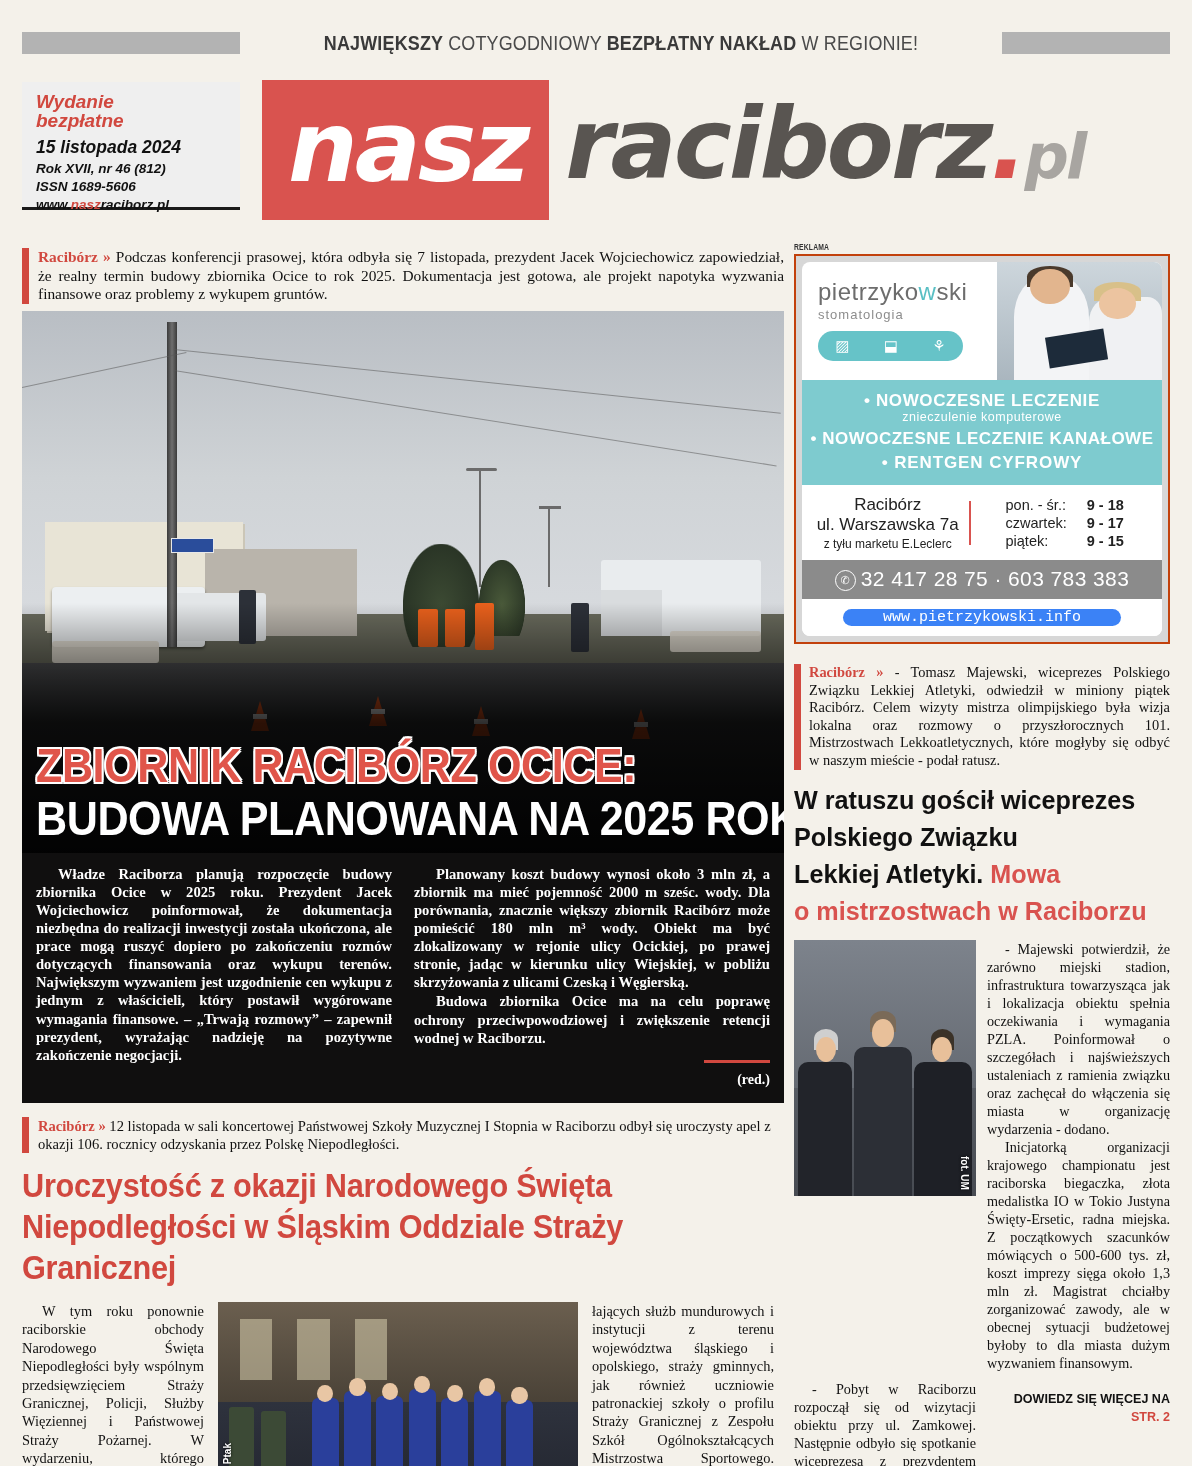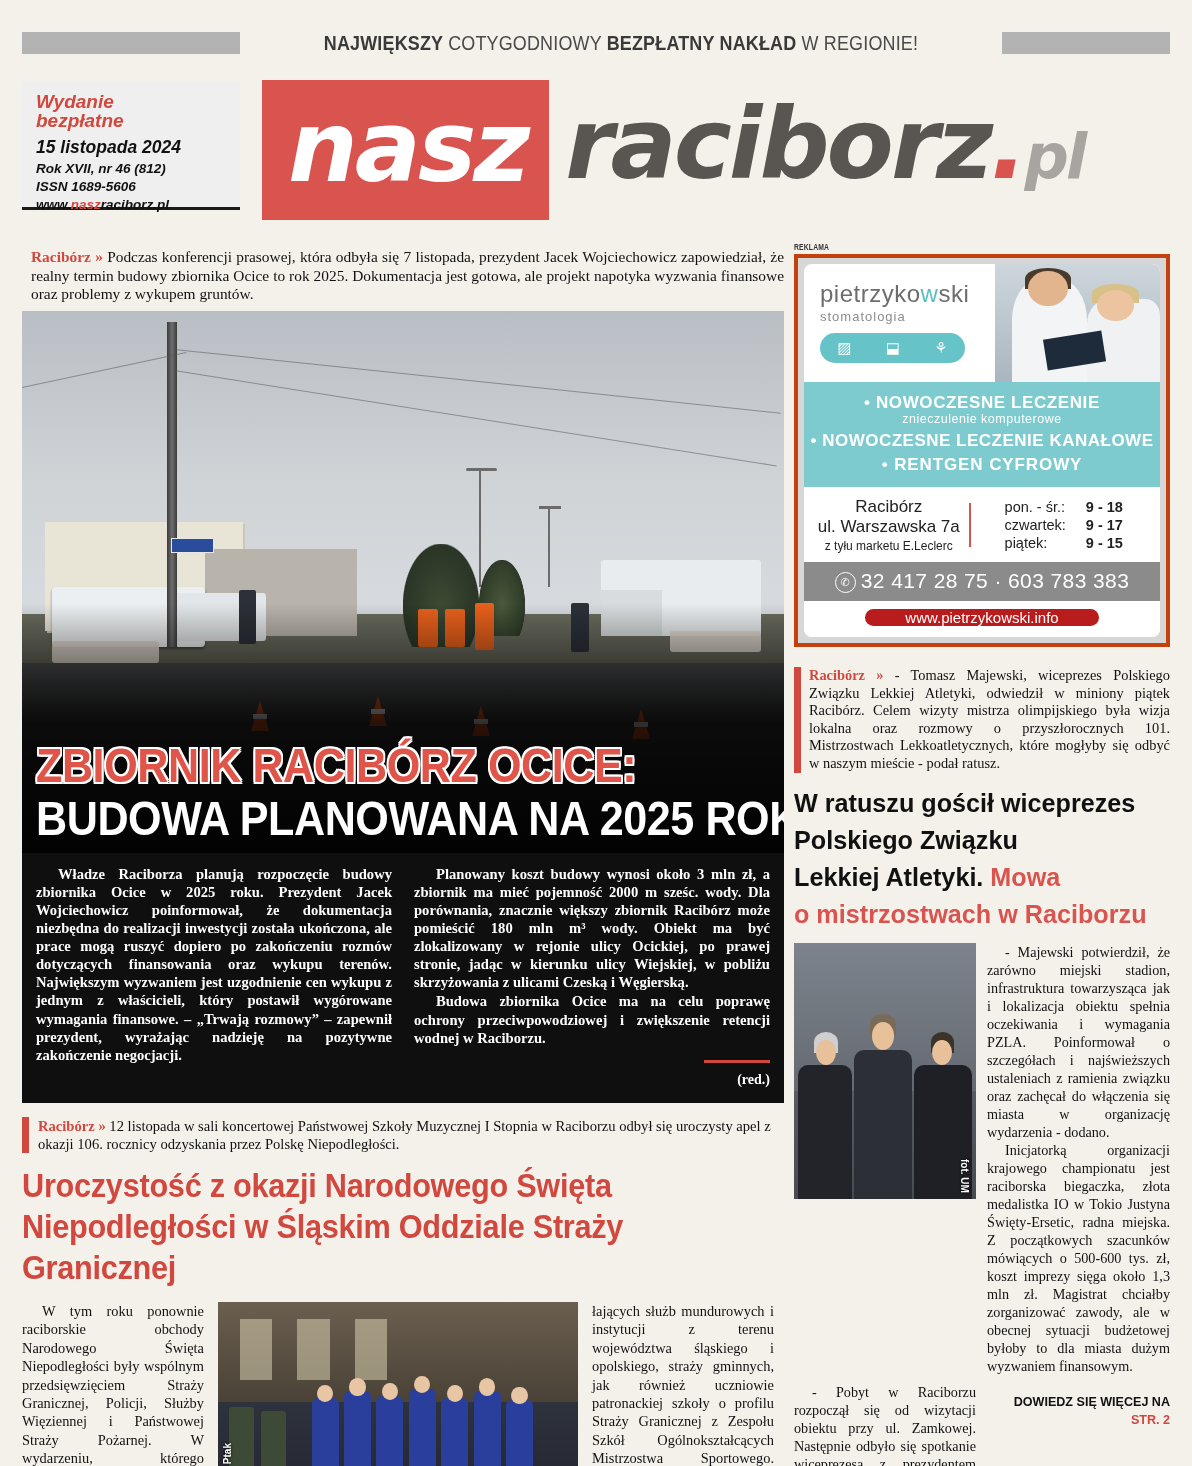--- a/index.html
+++ b/index.html
@@ -41,21 +41,21 @@
   .logo .rest{font-family:"DejaVu Sans",sans-serif;font-style:italic;font-weight:bold;
      font-size:98px;line-height:98px;color:#595551;letter-spacing:-3px;margin-left:16px;}
   .logo .rest .dot{color:#d9534f;}
   .logo .rest .pl{color:#a8a5a1;font-size:62px;}
 
   
   .leftcol{position:absolute;left:22px;top:248px;width:762px;}
   .rightcol{position:absolute;left:794px;top:242px;width:376px;}
 
   
-  .teaser{display:flex;gap:2px;margin-bottom:7px;align-items:flex-end;}
+  .teaser{display:flex;gap:9px;margin-bottom:7px;}
   .teaser .rule{width:7px;background:#d1483f;flex:0 0 7px;}
   .teaser p{margin:0;font-size:15.4px;line-height:18.6px;color:#111;text-align:justify;}
   .teaser .city{color:#d1483f;font-weight:bold;}
   .teaser .guil{color:#d1483f;font-weight:bold;}
 
   
   .hero{position:relative;width:762px;height:542px;overflow:hidden;background:#1a1a1a;}
   .hero .sky{position:absolute;left:0;top:0;width:100%;height:56%;
      background:linear-gradient(#b9bec4,#cfd3d6 55%,#d7dade);}
   .hero .road{position:absolute;left:0;bottom:0;width:100%;height:44%;
@@ -128,21 +128,21 @@
   .photo2 .choir{position:absolute;border-radius:6px 6px 2px 2px;background:#2a3f9b;}
   .photo2 .head{position:absolute;border-radius:50%;background:#e8c6a4;}
   .photo2 .guard{position:absolute;background:#3c4a36;border-radius:3px;}
   .photo2 .credit{position:absolute;left:4px;bottom:26px;color:#fff;font-family:"Liberation Sans",sans-serif;
      font-weight:bold;font-size:10px;writing-mode:vertical-rl;transform:rotate(180deg);
      text-shadow:0 0 3px #000;}
 
   
   .reklama{font-family:"Liberation Sans",sans-serif;font-weight:bold;font-size:8.5px;
      color:#333;letter-spacing:.2px;transform:scaleX(.8);transform-origin:left;margin-bottom:2px;}
-  .adbox{border:4px solid #c2410c;background:#fff;width:376px;box-sizing:border-box;}
+  .adbox{border:2px solid #c2410c;background:#fff;width:376px;box-sizing:border-box;}
 
   
   .pz{padding:6px;background:#d7d7d7;}
   .pz-inner{background:#fff;border-radius:8px;overflow:hidden;}
   .pz-top{display:flex;height:118px;}
   .pz-logo{flex:1;padding:16px 0 0 16px;box-sizing:border-box;}
   .pz-logo .name{font-family:"Liberation Sans",sans-serif;font-size:24px;color:#6d6d6d;letter-spacing:.5px;}
   .pz-logo .name .w{color:#59bfc4;}
   .pz-logo .sub{font-family:"Liberation Sans",sans-serif;font-size:13px;color:#8d8d8d;
      padding-right:14px;margin-top:1px;letter-spacing:1px;}
@@ -169,22 +169,22 @@
   .pz-addr .divider{width:2px;height:44px;background:#d9534f;margin:0 4px;}
   .pz-addr .hours{flex:1.15;display:flex;justify-content:center;}
   .pz-addr table{font-family:"Liberation Sans",sans-serif;font-size:14.5px;color:#222;border-collapse:collapse;}
   .pz-addr td{padding:1px 0;}
   .pz-addr td.h{padding-left:20px;font-weight:bold;}
   .pz-phone{background:#8b8b8b;color:#fff;text-align:center;padding:7px 0 8px;
      font-family:"Liberation Sans",sans-serif;font-size:21px;letter-spacing:.4px;}
   .pz-phone .ic{display:inline-block;width:19px;height:19px;border:1.8px solid #fff;border-radius:50%;
      font-size:11px;line-height:18px;text-align:center;vertical-align:2px;margin-right:5px;}
   .pz-www{background:#fff;padding:8px 0 10px;text-align:center;}
-  .pz-www span{display:inline-block;background:#b91c1c;color:#fff;border-radius:16px;
-     padding:0 40px;font-family:Liberation Sans, sans-serif;font-size:15px;}
+  .pz-www span{display:inline-block;background:#3b82f6;color:#fff;border-radius:16px;
+     padding:0 40px;font-family:Liberation Mono, monospace;font-size:15px;}
 
   
   .rteaser{display:flex;gap:8px;margin-top:20px;}
   .rteaser .rule{width:7px;background:#d1483f;flex:0 0 7px;}
   .rteaser p{margin:0;font-size:14.4px;line-height:17.6px;color:#111;text-align:justify;}
   .rteaser .city{color:#d1483f;font-weight:bold;}
 
   .rhead{margin-top:12px;font-family:"Liberation Sans",sans-serif;font-weight:bold;
      font-size:26.5px;line-height:37px;color:#111;transform:scaleX(.95);transform-origin:left;}
   .rhead .red{color:#d9534f;}

